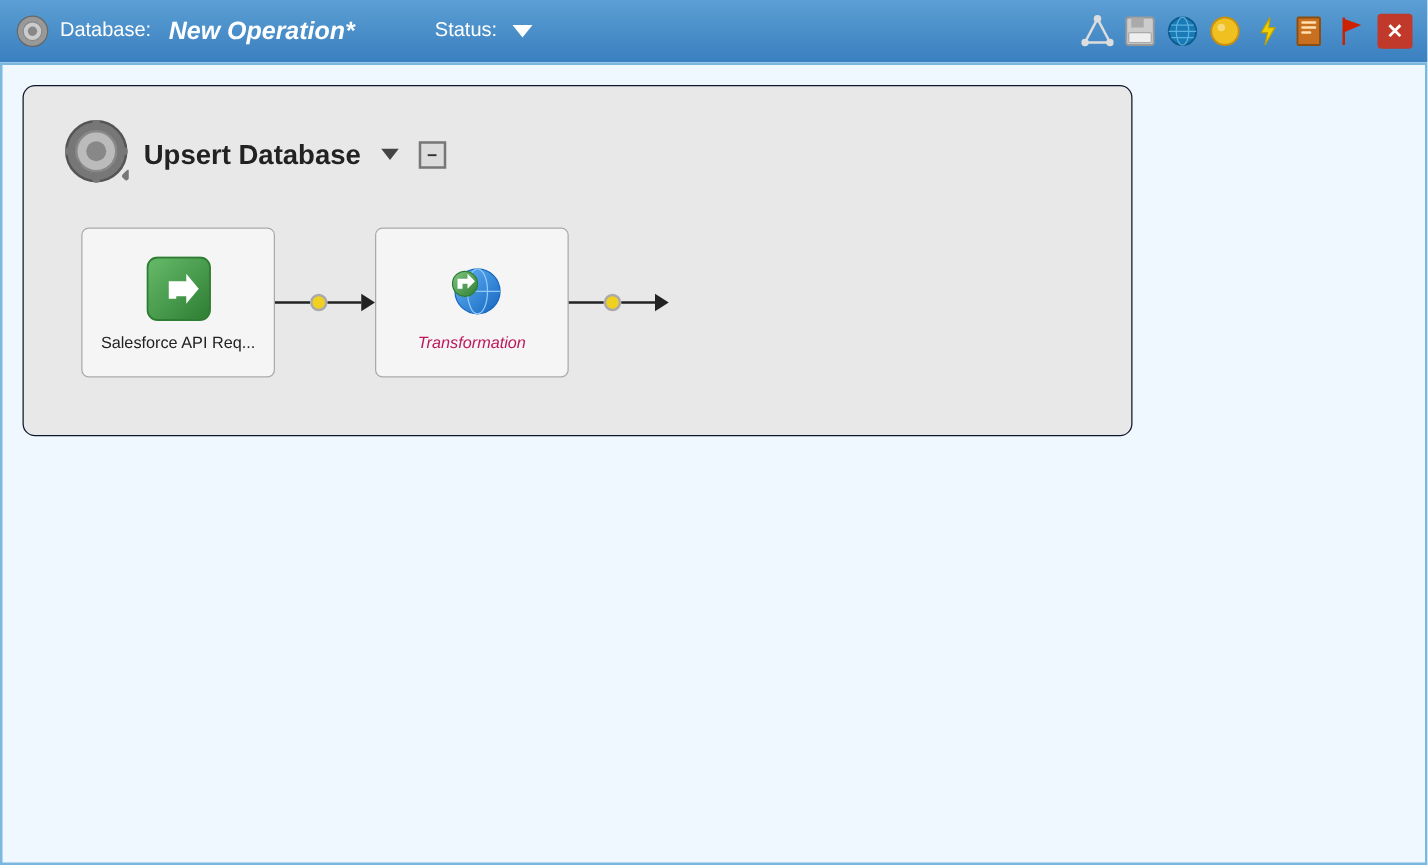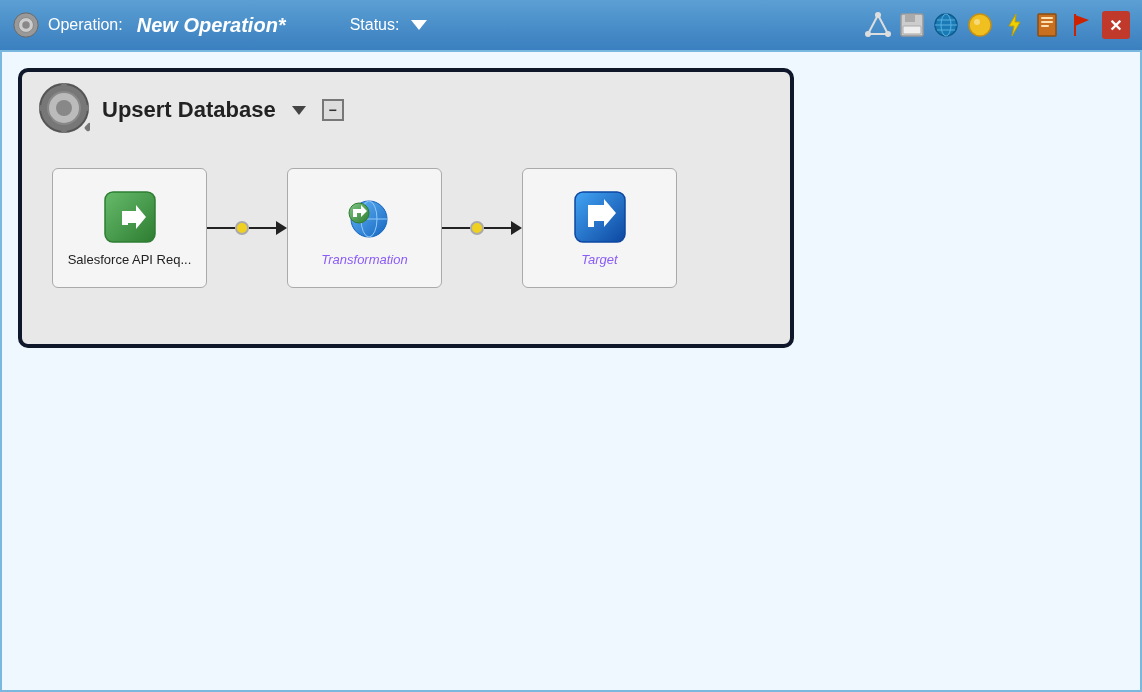--- a/index.html
+++ b/index.html
@@ -90,24 +90,24 @@
       width: 100%;
       height: calc(100% - 50px);
       background: #f0f8ff;
       border: 2px solid #7ab8e0;
       padding: 16px;
     }
 
     
     .upsert-container {
       background: #e8e8e8;
-      border: 4px solid #0f172a;
+      border: 1px solid #0f172a;
       border-radius: 10px 10px 10px 10px;
-      padding: 0;
-      width: 776px;
+      padding: 16px;
+      width: 888px;
       min-height: 280px;
       position: relative;
     }
 
     .upsert-header {
       display: flex;
       align-items: center;
       padding: 10px 16px;
       gap: 12px;
       background: transparent;
@@ -171,21 +171,21 @@
     .node-icon {
       width: 55px;
       height: 55px;
       display: flex;
       align-items: center;
       justify-content: center;
     }
 
     .node-label {
       font-size: 13px;
-      color: #8b5cf6;
+      color: #be185d;
       text-align: center;
       font-style: italic;
     }
 
     .node-label-bold {
       font-size: 13px;
       color: #222;
       text-align: center;
       font-weight: normal;
     }
@@ -235,21 +235,21 @@
 <div class="titlebar">
 
   <div class="toolbar-icon-btn">
     <svg width="30" height="30" viewBox="0 0 30 30">
       <circle cx="15" cy="15" r="13" fill="#999" stroke="#666" stroke-width="1"></circle>
       <circle cx="15" cy="15" r="8" fill="#ccc" stroke="#888" stroke-width="1"></circle>
       <circle cx="15" cy="15" r="4" fill="#888"></circle>
     </svg>
   </div>
 
-  <span class="titlebar-label">Operation:</span>
+  <span class="titlebar-label">Database:</span>
   <span class="titlebar-name">New Operation*</span>
 
   <span class="titlebar-status-label">Status:</span>
   <div class="titlebar-status-dropdown"></div>
 
   <div class="toolbar-icons">
 
     <div class="toolbar-icon-btn">
       <svg width="26" height="26" viewBox="0 0 26 26">
         <polygon points="13,3 23,22 3,22" fill="none" stroke="#ddd" stroke-width="2"></polygon>
@@ -393,33 +393,17 @@
         <span class="node-label">Transformation</span>
       </div>
 
       <div class="connector">
         <div class="connector-line" style="flex:1; height:2px; background:#222;"></div>
         <div class="connector-dot"></div>
         <div class="connector-line" style="flex:1; height:2px; background:#222;"></div>
         <div class="connector-arrow"></div>
       </div>
 
-      <div class="pipeline-node">
-        <div class="node-icon">
-          <svg width="52" height="52" viewBox="0 0 52 52">
-            <rect x="1" y="1" width="50" height="50" rx="8" fill="url(#targetGrad)" stroke="#0d47a1" stroke-width="1.5"></rect>
-            <defs>
-              <linearGradient id="targetGrad" x1="0" y1="0" x2="1" y2="1">
-                <stop offset="0%" stop-color="#42a5f5"></stop>
-                <stop offset="100%" stop-color="#0d47a1"></stop>
-              </linearGradient>
-            </defs>
-
-            <polygon points="14,14 30,14 30,8 42,22 30,36 30,30 20,30 20,36 14,36" fill="white"></polygon>
-          </svg>
-        </div>
-        <span class="node-label">Target</span>
-      </div>
 
     </div>
   </div>
 
 </div>
 
 </body></html>

